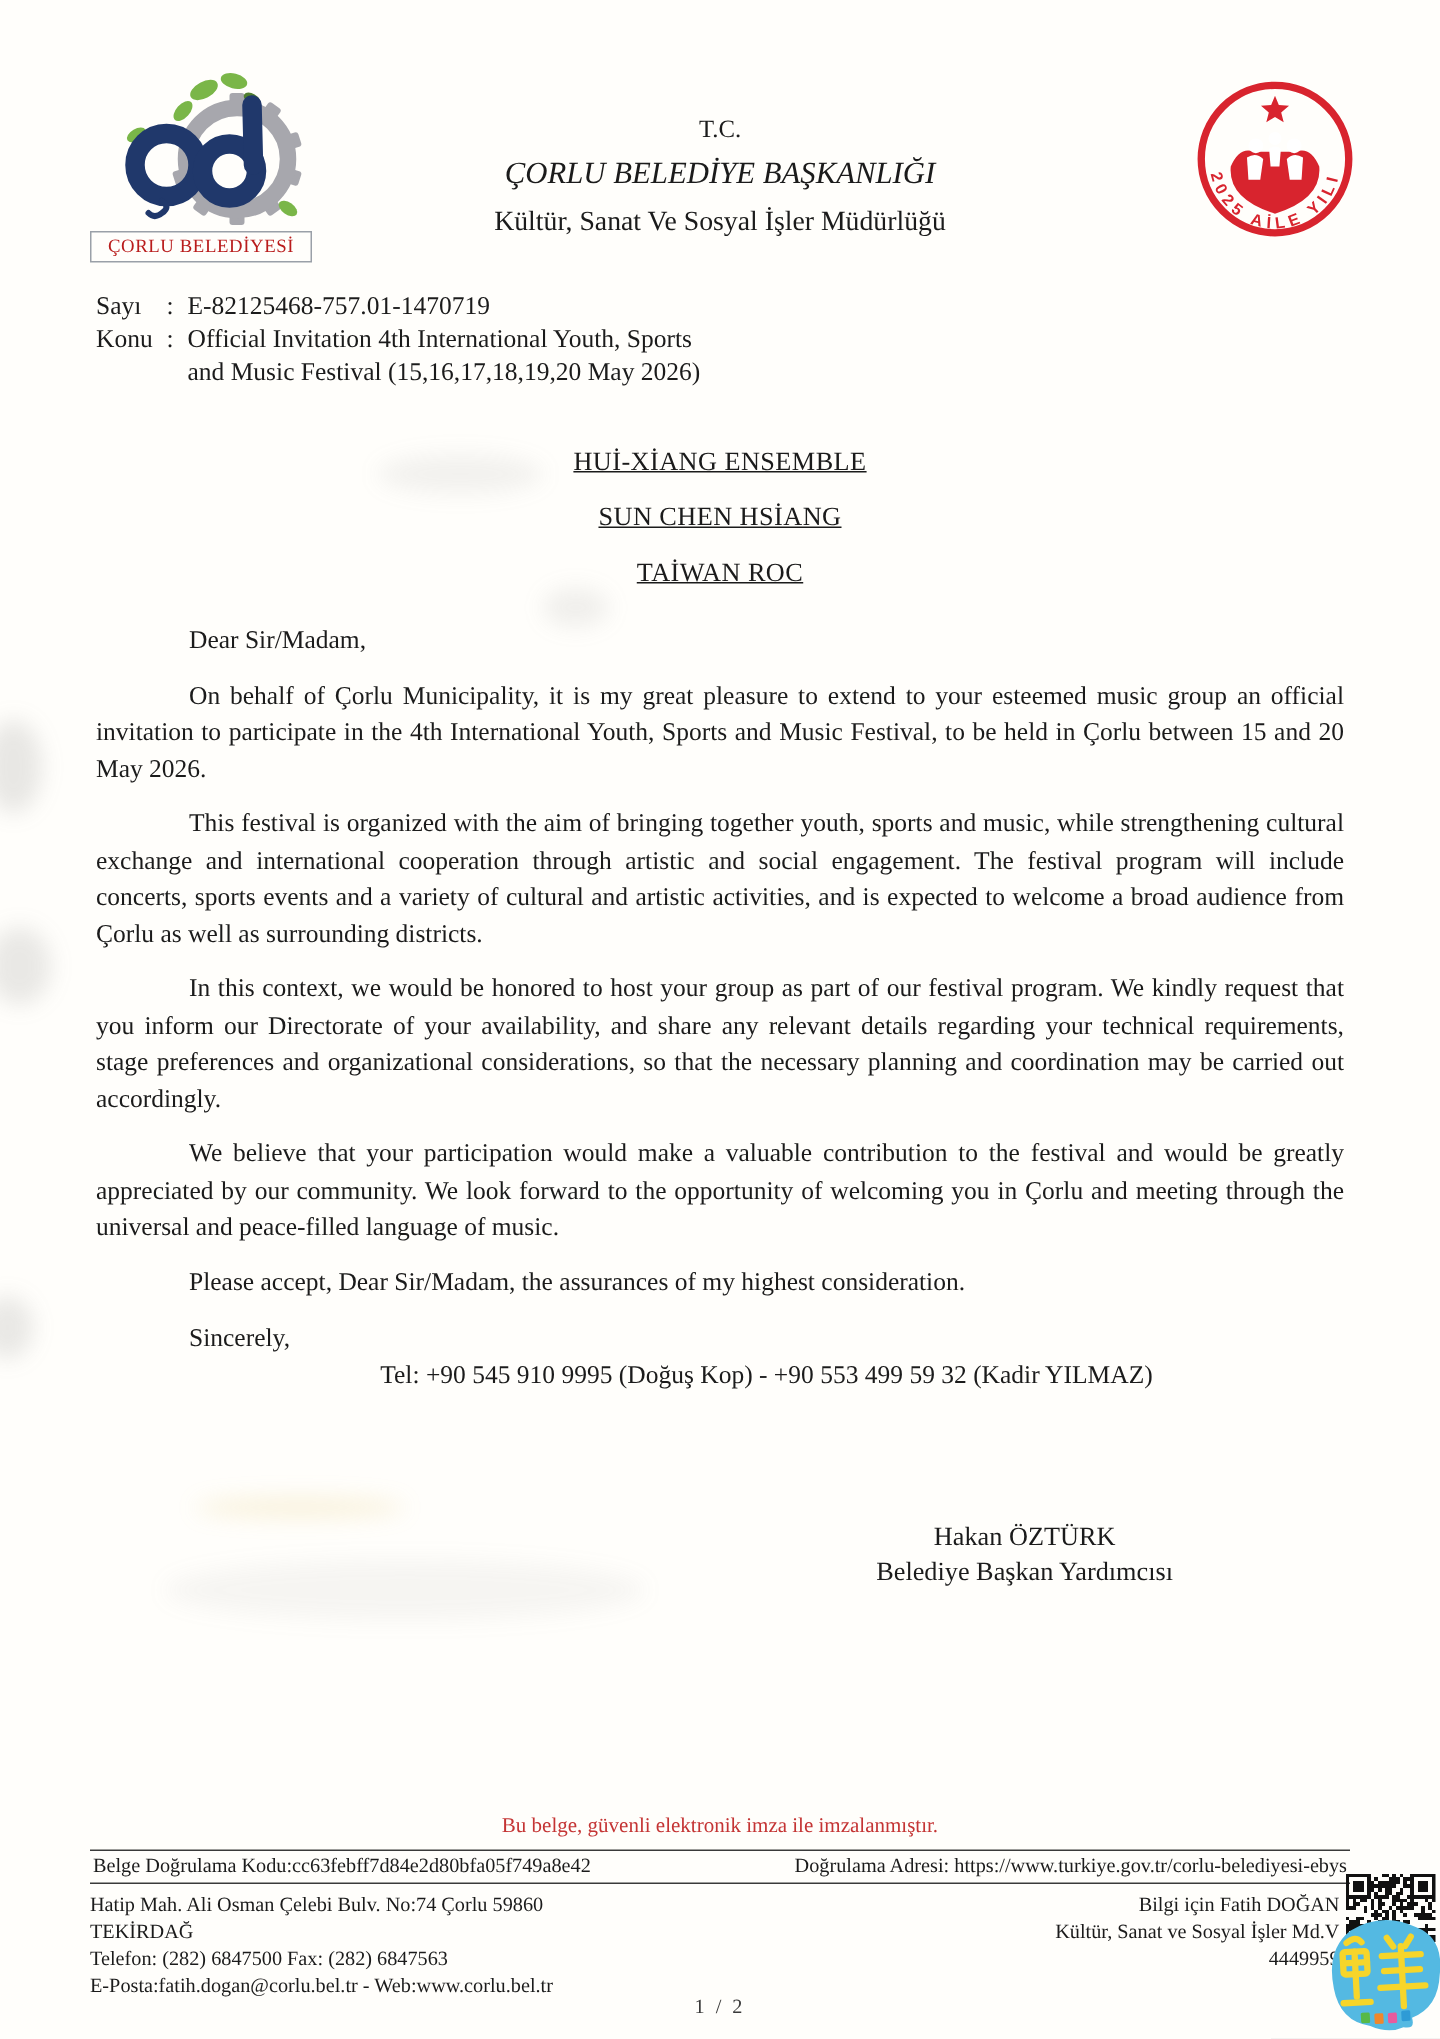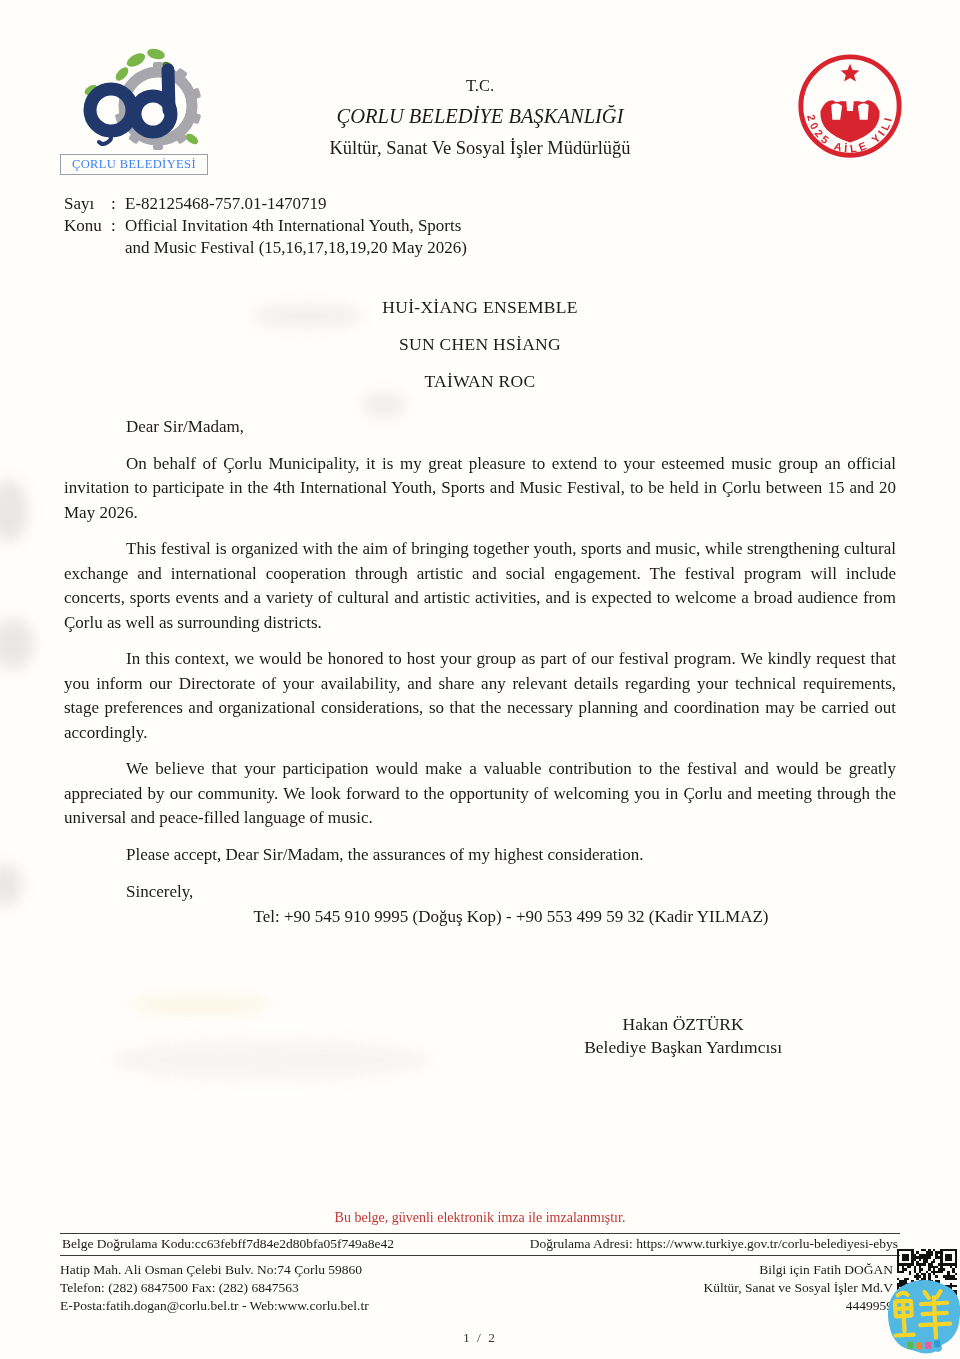--- a/index.html
+++ b/index.html
@@ -5,33 +5,33 @@
   html,body{margin:0;padding:0;background:#e9e9e9;}
   .page{
     position:relative;width:960px;height:1359px;margin:0 auto;
     background:#fffefb;color:#1b1b1b;overflow:hidden;
     font-family:"Liberation Serif", serif;
   }
   
   .logo-left{position:absolute;left:60px;top:44px;width:148px;}
   .logo-left svg{display:block;margin:0 auto;}
   .logo-caption{border:1px solid #9aa0a8;margin-top:2px;padding:2px 3px;text-align:center;
-    color:#3b82f6;font-size:12.5px;letter-spacing:.4px;white-space:nowrap;}
+    color:#b91c1c;font-size:12.5px;letter-spacing:.4px;white-space:nowrap;}
   .header-center{position:absolute;left:230px;right:230px;top:74px;text-align:center;line-height:1.45;}
   .hc1{font-size:16.5px;}
   .hc2{font-size:20.5px;margin-top:4px;font-style:italic;}
   .hc3{font-size:18.5px;margin-top:3px;}
   .emblem{position:absolute;left:791px;top:50px;width:118px;height:120px;}
 
   
   .content{position:absolute;left:0;top:0;width:100%;box-sizing:border-box;padding:193px 64px 0;}
   .ref-block{font-size:17px;line-height:22px;}
   .ref-row{display:grid;grid-template-columns:47px 14px 1fr;}
   .ref-val{max-width:352px;}
-  .recipient{text-align:center;margin-top:37px;font-size:17.5px;letter-spacing:.3px;}
+  .recipient{text-align:center;margin-top:37px;font-size:17.5px;letter-spacing:.3px;text-decoration:underline;}
   .recipient > div{line-height:22px;margin-bottom:15px;}
   .letter-body{margin-top:23px;font-size:17px;}
   .letter-body p{margin:12px 0 0;line-height:24.5px;text-align:justify;text-indent:62px;}
   .letter-body p.first{margin-top:0;}
   .letter-body p.sincerely{margin-top:13px;text-align:left;}
   .letter-body p.tel{margin-top:0;text-align:center;}
   .letter-body p.email{margin-top:18px;text-align:left;}
   a.email-link{color:#1f1fcf;text-decoration:underline;cursor:pointer;}
   .signature{margin-top:84px;margin-left:auto;margin-right:114px;width:max-content;
     text-align:center;font-size:17.5px;line-height:23px;}
@@ -184,20 +184,21 @@
   <div class="footer-notice">Bu belge, güvenli elektronik imza ile imzalanmıştır.</div>
 
   <div class="footer-vrow">
     <span>Belge Doğrulama Kodu:cc63febff7d84e2d80bfa05f749a8e42</span>
     <span>Doğrulama Adresi: https://www.turkiye.gov.tr/corlu-belediyesi-ebys</span>
   </div>
 
   <div class="footer-cols">
     <div class="footer-col-left">
       <div>Hatip Mah. Ali Osman Çelebi Bulv. No:74 Çorlu 59860</div>
+      <div>TEKİRDAĞ</div>
       <div>Telefon: (282) 6847500 Fax: (282) 6847563</div>
       <div>E-Posta:fatih.dogan@corlu.bel.tr - Web:www.corlu.bel.tr</div>
     </div>
     <div class="footer-col-right">
       <div>Bilgi için Fatih DOĞAN</div>
       <div>Kültür, Sanat ve Sosyal İşler Md.V</div>
       <div>4449959</div>
     </div>
   </div>
 

